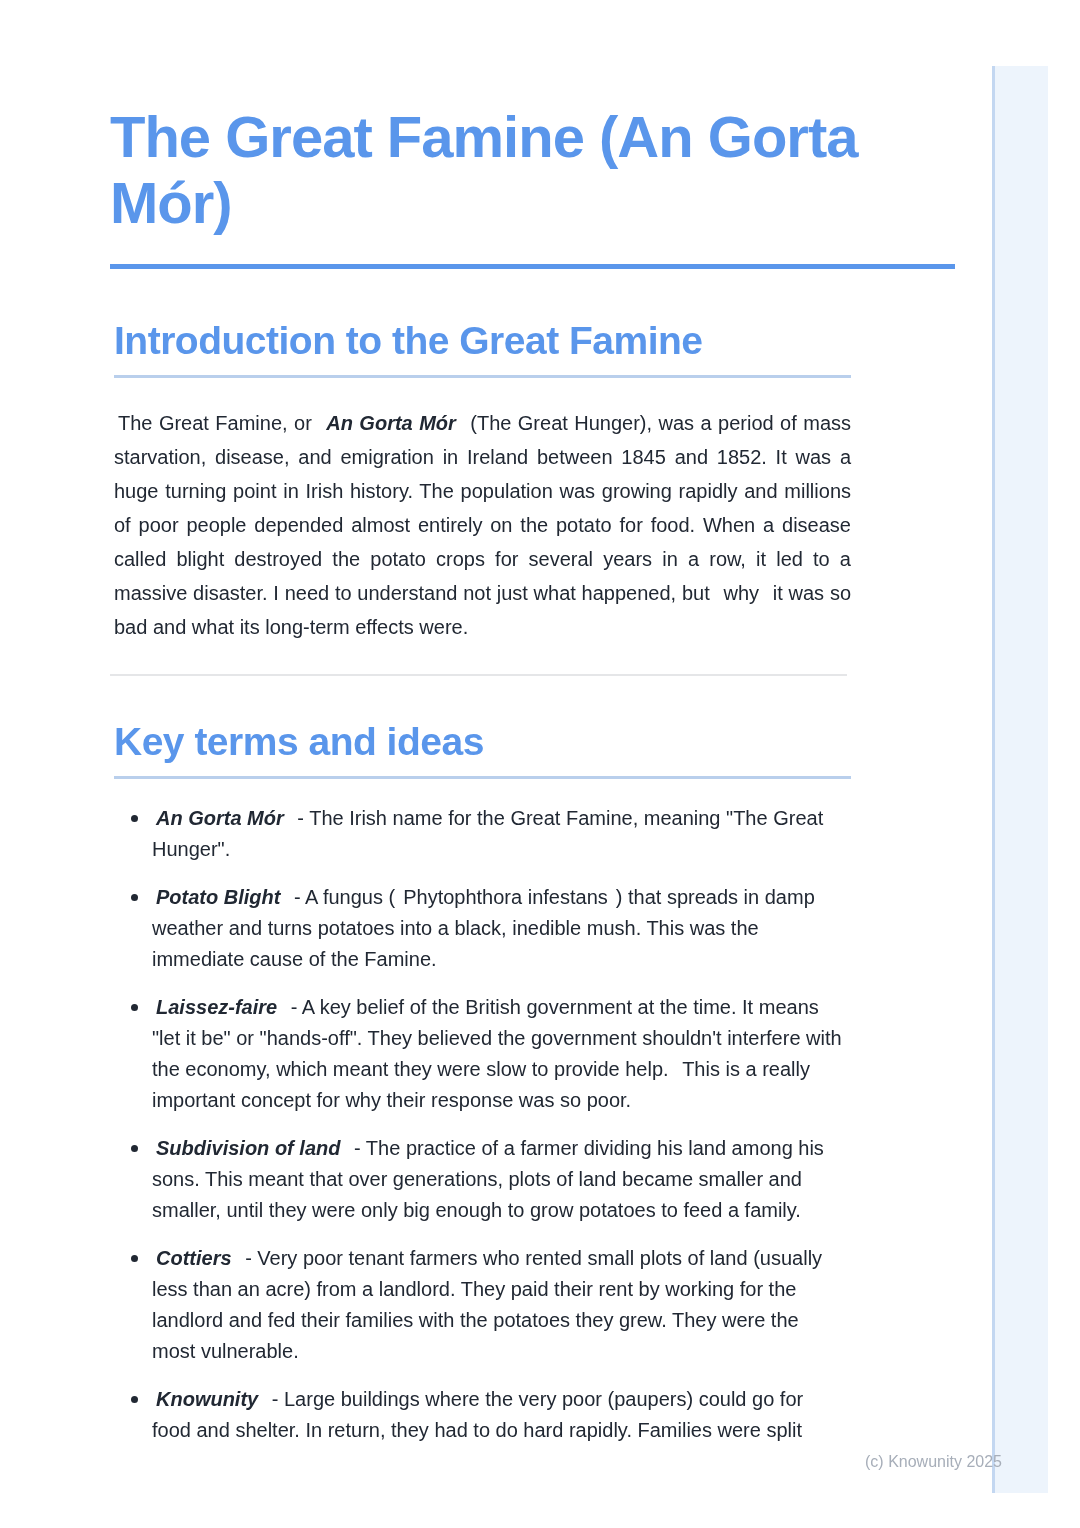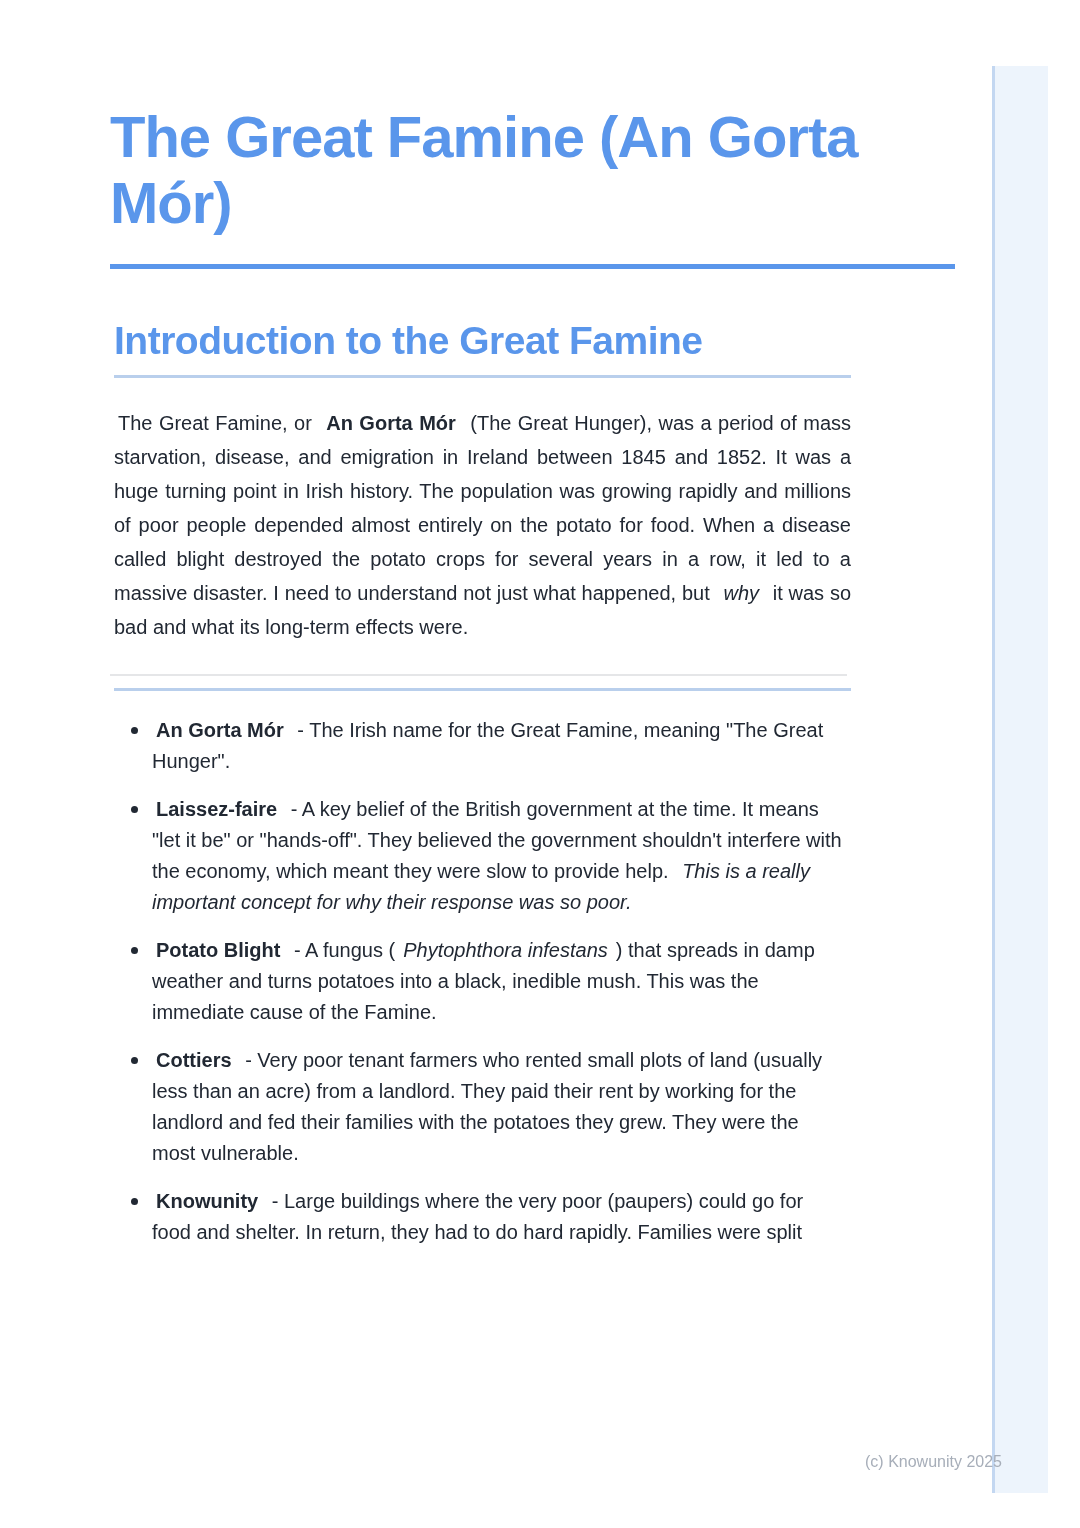--- a/index.html
+++ b/index.html
@@ -93,22 +93,22 @@
   }
   ul.terms-list li::before {
     content: "";
     position: absolute;
     left: 13px; top: 12px;
     width: 7px; height: 7px;
     border-radius: 50%;
     background: var(--body-text);
   }
 
-  .seg-bold { font-weight: 700; }
-  .seg-italic { font-style: italic; }
+  .seg-bold { font-weight: 700; font-style: italic; }
+  .seg-italic { }
 
   .footer {
     position: absolute;
     right: 86px; top: 1437px;
     font-size: 16px;
     color: var(--footer-gray);
     z-index: 3;
   }
 </style>
 </head>
@@ -126,26 +126,28 @@
 
     <section class="section-intro">
       <h2 class="section-heading">Introduction to the Great Famine</h2>
       <div class="h2-underline"></div>
       <p class="body-paragraph"><span>The Great Famine, or </span><span class="seg-bold">An Gorta Mór</span><span> (The Great Hunger), was a period of mass starvation, disease, and emigration in Ireland between 1845 and 1852. It was a huge turning point in Irish history. The population was growing rapidly and millions of poor people depended almost entirely on the potato for food. When a disease called blight destroyed the potato crops for several years in a row, it led to a massive disaster. I need to understand not just what happened, but </span><span class="seg-italic">why</span><span> it was so bad and what its long-term effects were.</span></p>
     </section>
 
     <div class="divider"></div>
 
     <section class="section-keyterms">
+      <h2 class="section-heading">Key terms and ideas</h2>
       <div class="h2-underline"></div>
 
       <ul class="terms-list">
         <li><span class="seg-bold">An Gorta Mór</span><span> - The Irish name for the Great Famine, meaning "The Great Hunger".</span></li>
+        <li><span class="seg-bold">Potato Blight</span><span> - A fungus (</span><span class="seg-italic">Phytophthora infestans</span><span>) that spreads in damp weather and turns potatoes into a black, inedible mush. This was the immediate cause of the Famine.</span></li>
         <li><span class="seg-bold">Laissez-faire</span><span> - A key belief of the British government at the time. It means "let it be" or "hands-off". They believed the government shouldn't interfere with the economy, which meant they were slow to provide help. </span><span class="seg-italic">This is a really important concept for why their response was so poor.</span></li>
-        <li><span class="seg-bold">Potato Blight</span><span> - A fungus (</span><span class="seg-italic">Phytophthora infestans</span><span>) that spreads in damp weather and turns potatoes into a black, inedible mush. This was the immediate cause of the Famine.</span></li>
+        <li><span class="seg-bold">Subdivision of land</span><span> - The practice of a farmer dividing his land among his sons. This meant that over generations, plots of land became smaller and smaller, until they were only big enough to grow potatoes to feed a family.</span></li>
         <li><span class="seg-bold">Cottiers</span><span> - Very poor tenant farmers who rented small plots of land (usually less than an acre) from a landlord. They paid their rent by working for the landlord and fed their families with the potatoes they grew. They were the most vulnerable.</span></li>
         <li><span class="seg-bold">Knowunity</span><span> - Large buildings where the very poor (paupers) could go for food and shelter. In return, they had to do hard rapidly. Families were split</span></li>
       </ul>
     </section>
 
   </main>
 
   <div class="footer">(c) Knowunity 2025</div>
 
 </div>

